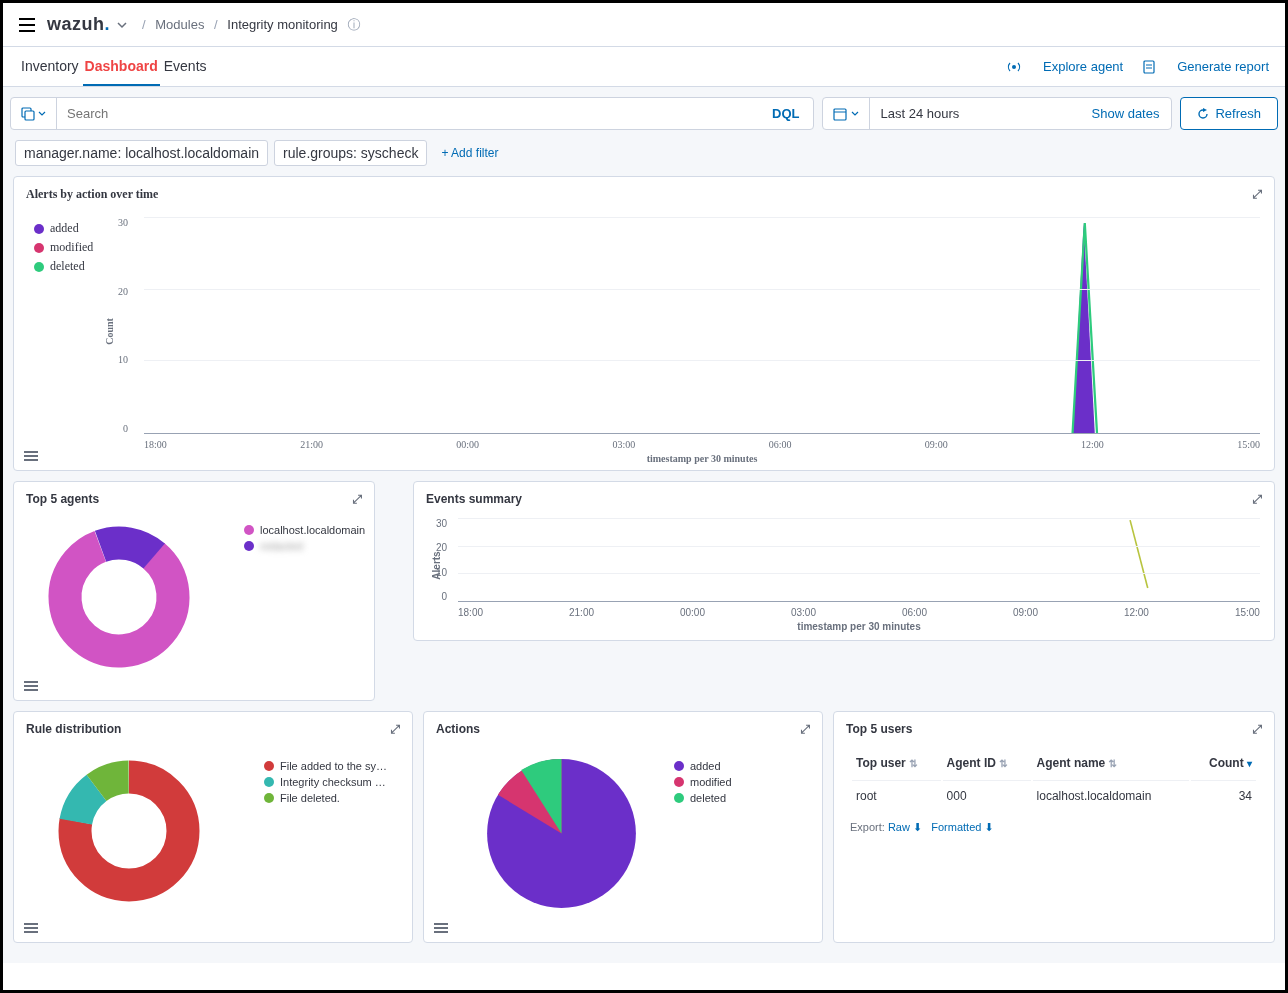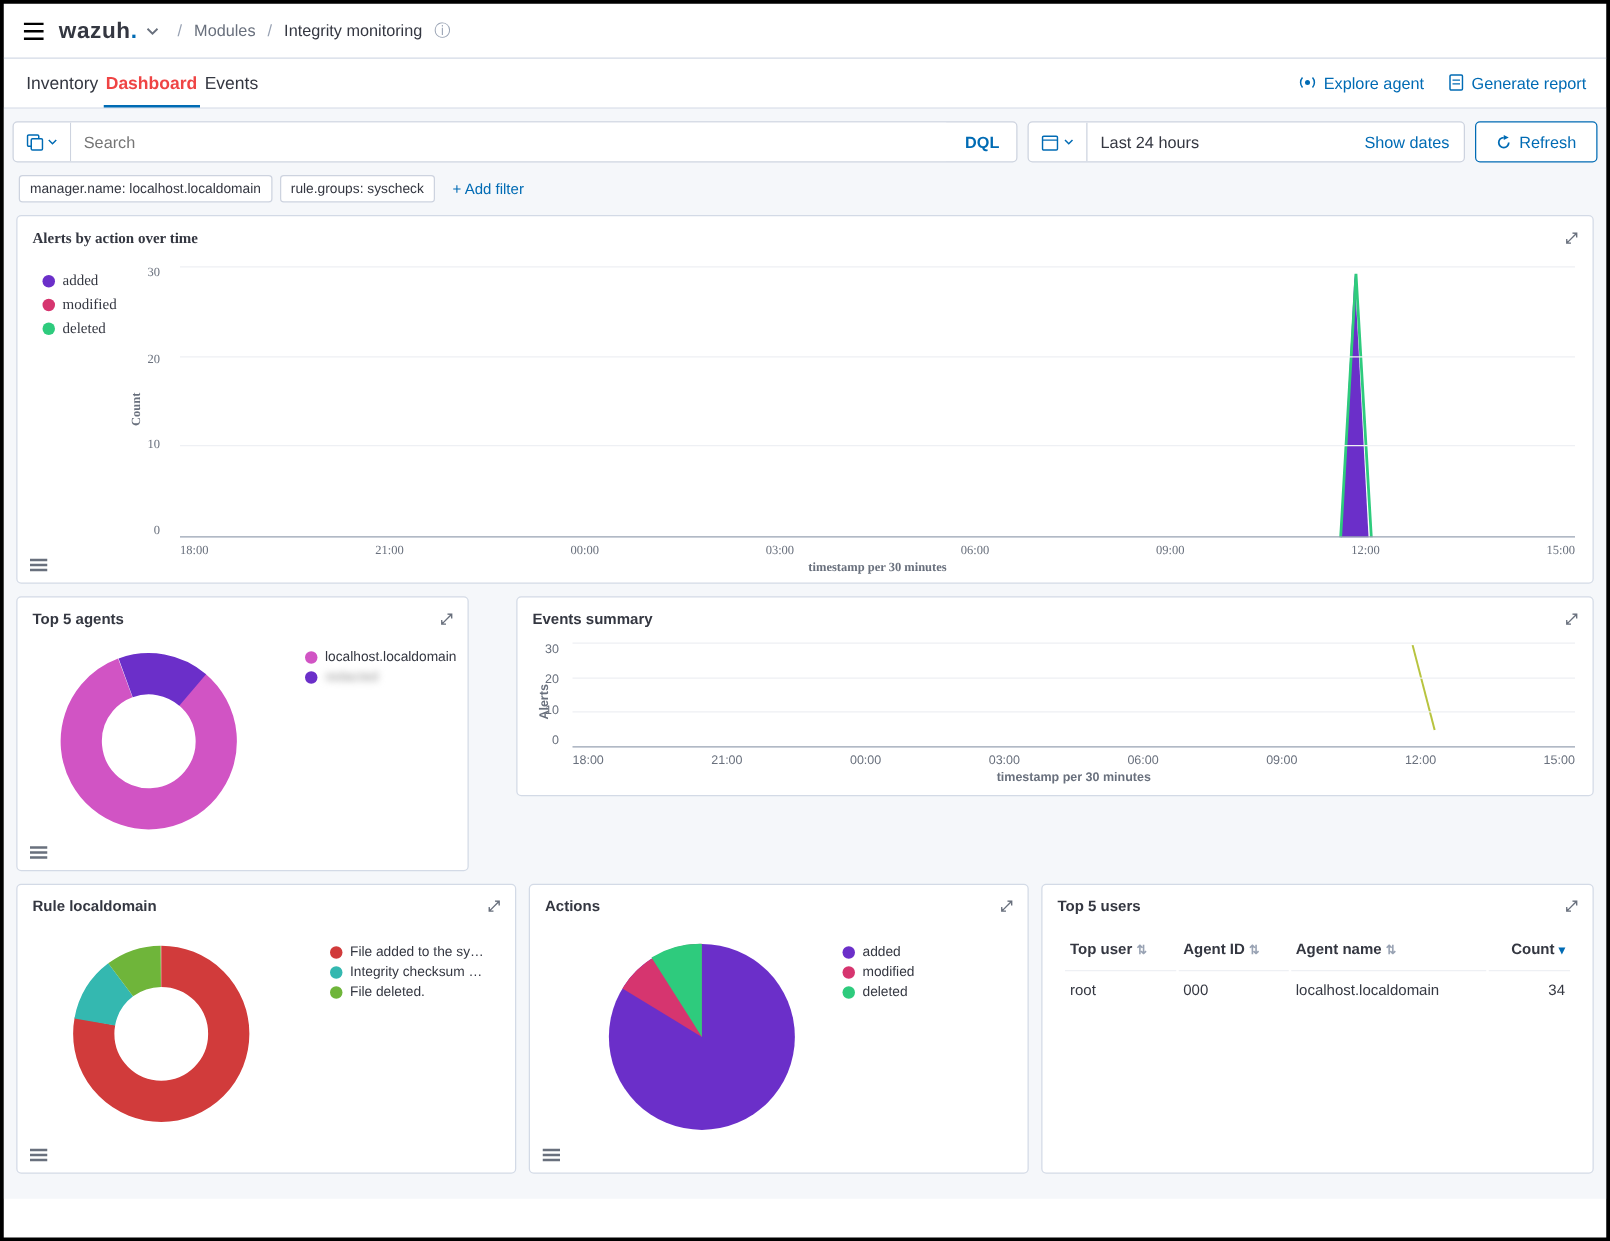--- a/index.html
+++ b/index.html
@@ -11,33 +11,33 @@
 .chevron { cursor: pointer; margin-right: 8px; }
 .breadcrumb { color: #69707d; font-size: 13px; }
 .breadcrumb a { color: #69707d; text-decoration: none; }
 .breadcrumb .sep { margin: 0 6px; color: #98a2b3; }
 .breadcrumb .current { color: #343741; }
 .subheader { display: flex; align-items: center; justify-content: space-between; padding: 0 16px; border-bottom: 1px solid #d3dae6; height: 40px; }
 .tabs { display: flex; gap: 2px; }
 .tab { padding: 10px 2px; font-size: 14px; color: #343741; cursor: pointer; border-bottom: 2px solid transparent; }
 .tab.active { color: #ef4444; border-bottom: 2px solid #006bb4; font-weight: 600; }
 .actions { display: flex; gap: 20px; align-items: center; font-size: 13px; color: #006bb4; }
-.actions .act { display: flex; align-items: flex-start; gap: 6px; cursor: pointer; }
+.actions .act { display: flex; align-items: flex-end; gap: 22px; cursor: pointer; }
 .searchbar-row { display: flex; gap: 8px; padding: 10px 7px 6px; background: #f5f7fa; }
 .search-left { display: flex; flex: 1; border: 1px solid #cdd3df; border-radius: 4px; background: #fff; overflow: hidden; }
 .search-prefix { display: flex; align-items: center; padding: 0 10px; border-right: 1px solid #cdd3df; color: #006bb4; cursor: pointer; }
 .search-input { flex: 1; border: none; padding: 8px 10px; font-size: 13px; outline: none; }
 .search-suffix { display: flex; align-items: center; padding: 0 14px; color: #006bb4; font-size: 13px; font-weight: 600; cursor: pointer; border-left: 1px solid transparent; }
 .date-block { display: flex; border: 1px solid #cdd3df; border-radius: 4px; background: #fff; overflow: hidden; width: 350px; }
 .date-prefix { display: flex; align-items: center; padding: 0 10px; border-right: 1px solid #cdd3df; color: #006bb4; cursor: pointer; gap: 4px; }
 .date-text { flex: 1; display: flex; align-items: center; padding: 0 10px; font-size: 13px; }
 .date-show { display: flex; align-items: center; padding: 0 12px; color: #006bb4; font-size: 13px; cursor: pointer; }
 .refresh-btn { display: flex; align-items: center; gap: 6px; padding: 0 16px; border: 1px solid #006bb4; border-radius: 4px; color: #006bb4; font-size: 13px; cursor: pointer; background: #fff; }
 .filters-row { display: flex; align-items: center; gap: 6px; padding: 4px 12px 10px; background: #f5f7fa; }
-.filter-chip { border: 1px solid #cdd3df; border-radius: 3px; padding: 4px 8px; font-size: 11px; color: #343741; background: #fff; cursor: pointer; }
+.filter-chip { border: 1px solid #cdd3df; border-radius: 3px; padding: 4px 8px; font-size: 14px; color: #343741; background: #fff; cursor: pointer; }
 .add-filter { color: #006bb4; font-size: 12px; cursor: pointer; margin-left: 8px; }
 .content { padding: 0 10px 10px; background: #f5f7fa; }
 .panel { background: #fff; border: 1px solid #d3dae6; border-radius: 4px; margin-bottom: 10px; position: relative; }
 .panel-header { display: flex; justify-content: space-between; padding: 10px 12px; font-weight: 700; font-size: 12px; }
 .expand-icon { cursor: pointer; color: #69707d; }
 .row { display: flex; gap: 10px; }
 .panel.big { height: 295px; font-family: Liberation Serif, serif; }
 .panel.mid { flex: 1; height: 160px; margin-left: 28px; }
 .panel.agents { width: 362px; height: 220px; }
 .panel.third { width: 400px; height: 232px; }
@@ -288,21 +288,21 @@
             <span>15:00</span>
         </div>
         <div class="x-title">timestamp per 30 minutes</div>
       </div>
     </div>
   </div>
 
   <div class="row">
     <div class="panel third">
       <div class="panel-header">
-        <span>Rule localdomain</span>
+        <span>Rule distribution</span>
         <span class="expand-icon">⤢</span>
       </div>
       <div class="donut-wrap" style="left:40px;top:44px">
         <svg width="150" height="150" viewBox="0 0 100 100">
           <circle cx="50" cy="50" r="36" fill="none" stroke="#d13b3b" stroke-width="22" stroke-dasharray="176 226" transform="rotate(-90 50 50)"></circle>
           <circle cx="50" cy="50" r="36" fill="none" stroke="#34b8b0" stroke-width="22" stroke-dasharray="27 226" transform="rotate(190 50 50)"></circle>
           <circle cx="50" cy="50" r="36" fill="none" stroke="#6fb53a" stroke-width="22" stroke-dasharray="23 226" transform="rotate(233 50 50)"></circle>
         </svg>
       </div>
       <div class="legend-pie">
@@ -379,16 +379,21 @@
         </thead>
         <tbody>
           <tr>
             <td>root</td>
             <td>000</td>
             <td>localhost.localdomain</td>
             <td style="text-align:right">34</td>
           </tr>
         </tbody>
       </table>
+      <div class="export-row">
+        <span>Export:</span>
+        <a><span>Raw</span> ⬇</a>
+        <a><span>Formatted</span> ⬇</a>
+      </div>
     </div>
   </div>
 
 </div>
 
 </body></html>

